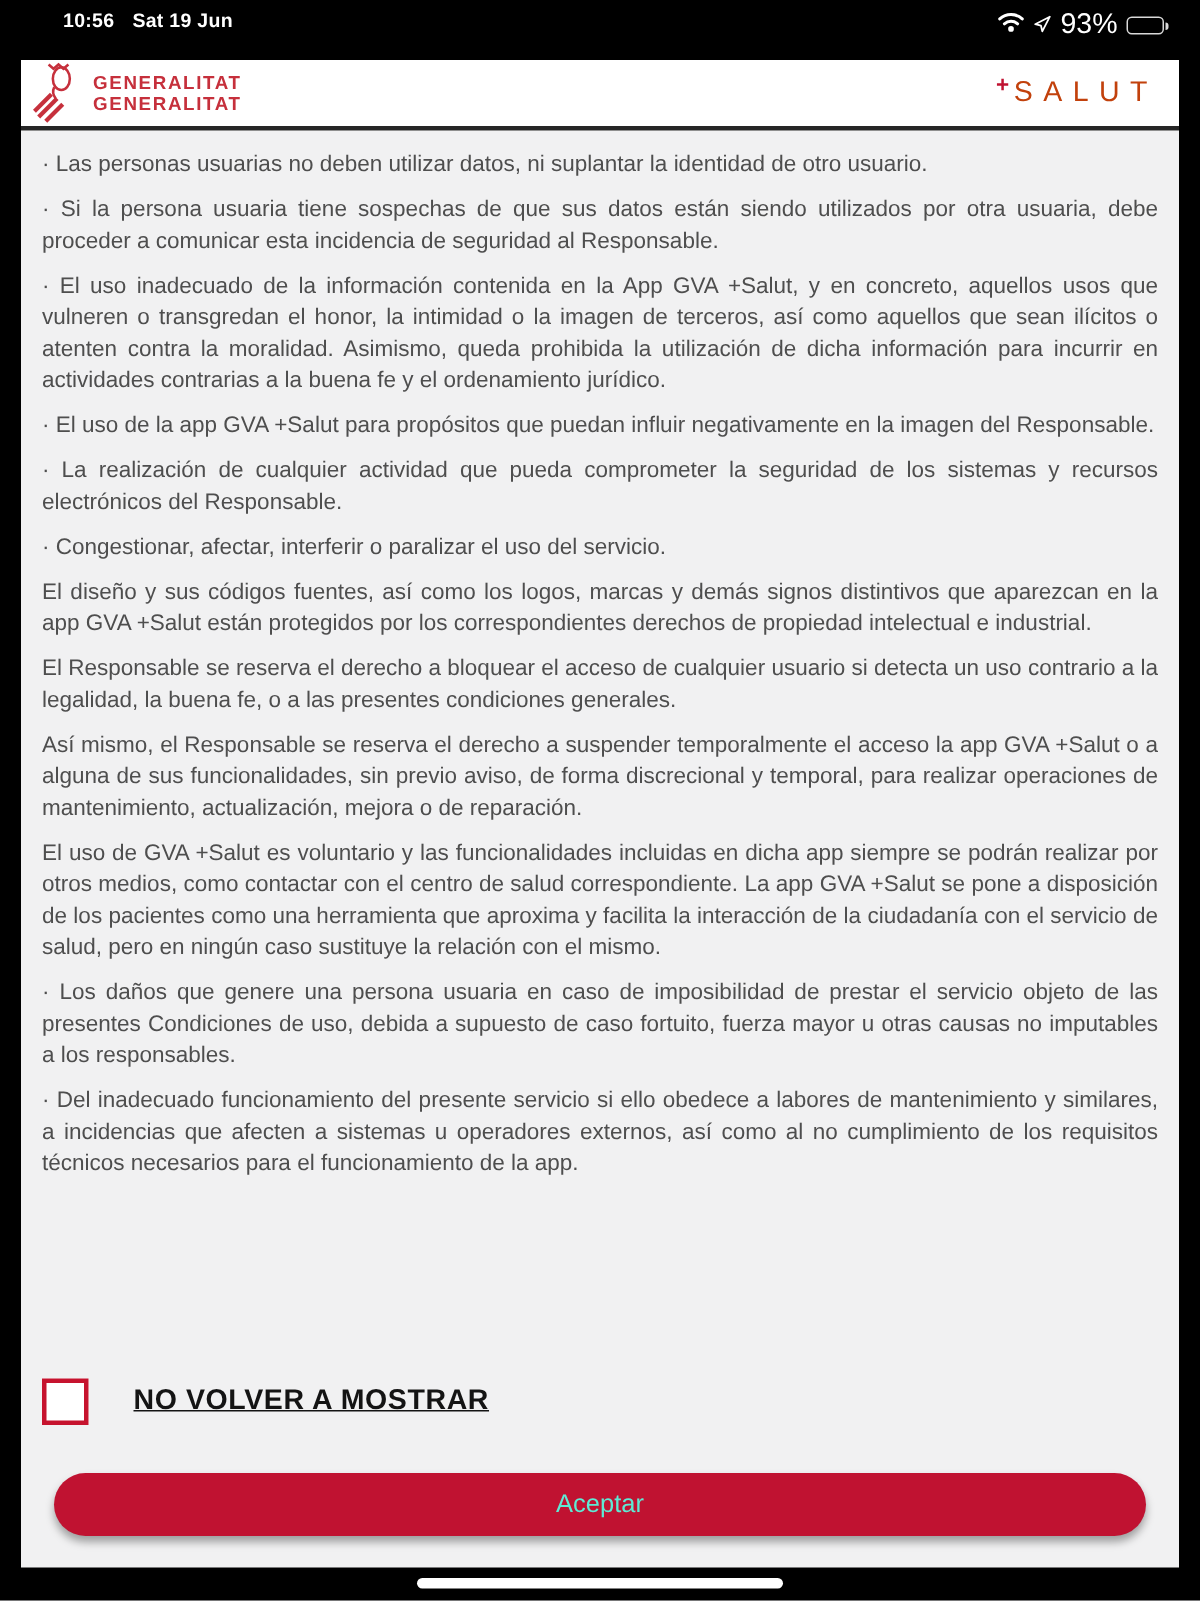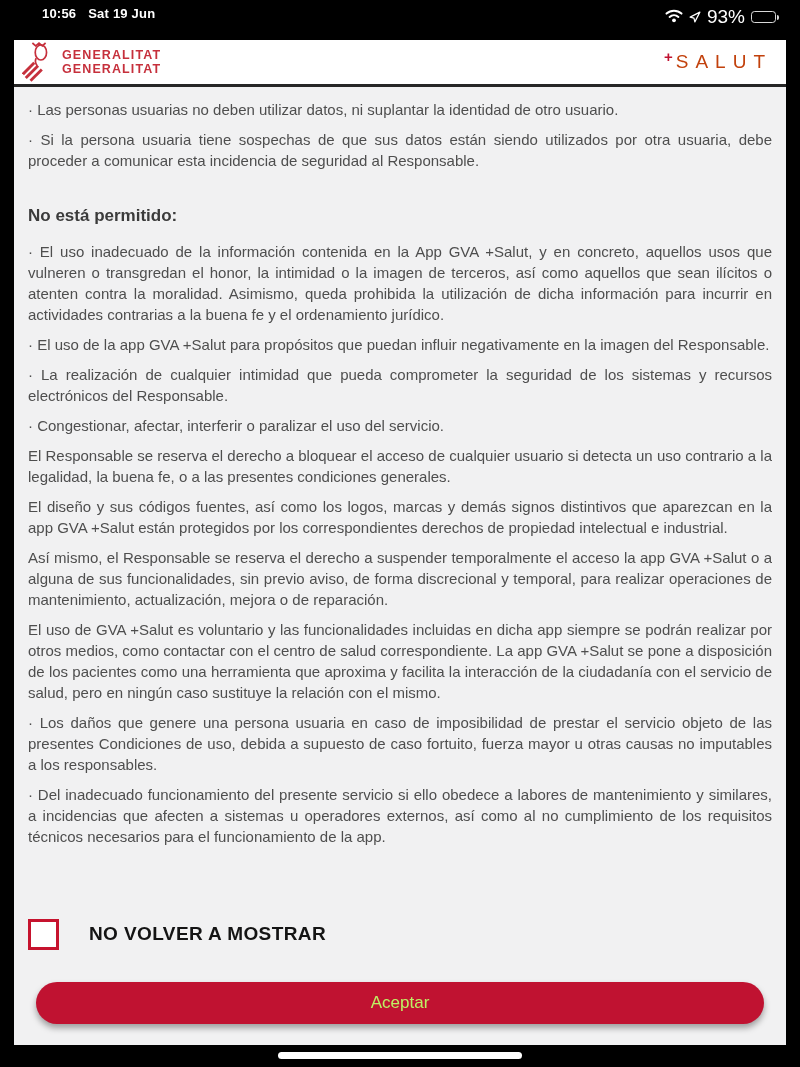--- a/index.html
+++ b/index.html
@@ -59,26 +59,26 @@
     font-size:17px; line-height:22px; color:#3B3B3B;
     font-weight:700; margin:34px 0 14px;
   }
 
   
   .checkbox-row { display:flex; align-items:center; gap:30px; height:36px; margin-top:8px; }
   .checkbox {
     width:31px; height:31px; border:3px solid #C6132E; background:#fff;
     flex:0 0 auto; cursor:pointer;
   }
-  .checkbox-label { font-size:19px; font-weight:700; color:#141414; letter-spacing:.4px; }
+  .checkbox-label { font-size:19px; font-weight:700; color:#141414; letter-spacing:.4px;text-decoration:underline; }
 
   .accept-button {
     margin:30px auto 0; width:728px; height:42px;
     border-radius:21px; border:none;
-    background:#C01231; color:#bef264; font-size:17px;
+    background:#C01231; color:#5eead4; font-size:17px;
     font-family:"Liberation Sans", sans-serif;
     display:flex; align-items:center; justify-content:center;
     box-shadow:0 4px 6px rgba(0,0,0,.35);
     cursor:pointer;
   }
 
   
   .home-indicator {
     position:absolute; left:278px; top:1052px;
     width:244px; height:7px; border-radius:4px; background:#fff;
@@ -139,27 +139,26 @@
     <div class="brand">
       <span class="brand-plus">+</span>
       <span class="brand-name">SALUT</span>
     </div>
   </div>
 
   <div class="content">
     <div class="terms">
         <p class="paragraph">· Las personas usuarias no deben utilizar datos, ni suplantar la identidad de otro usuario.</p>
         <p class="paragraph">· Si la persona usuaria tiene sospechas de que sus datos están siendo utilizados por otra usuaria, debe proceder a comunicar esta incidencia de seguridad al Responsable.</p>
-        <h2 class="heading">No está permitido:</h2>
         <p class="paragraph">· El uso inadecuado de la información contenida en la App GVA +Salut, y en concreto, aquellos usos que vulneren o transgredan el honor, la intimidad o la imagen de terceros, así como aquellos que sean ilícitos o atenten contra la moralidad. Asimismo, queda prohibida la utilización de dicha información para incurrir en actividades contrarias a la buena fe y el ordenamiento jurídico.</p>
         <p class="paragraph">· El uso de la app GVA +Salut para propósitos que puedan influir negativamente en la imagen del Responsable.</p>
-        <p class="paragraph">· La realización de cualquier intimidad que pueda comprometer la seguridad de los sistemas y recursos electrónicos del Responsable.</p>
+        <p class="paragraph">· La realización de cualquier actividad que pueda comprometer la seguridad de los sistemas y recursos electrónicos del Responsable.</p>
         <p class="paragraph">· Congestionar, afectar, interferir o paralizar el uso del servicio.</p>
+        <p class="paragraph">El diseño y sus códigos fuentes, así como los logos, marcas y demás signos distintivos que aparezcan en la app GVA +Salut están protegidos por los correspondientes derechos de propiedad intelectual e industrial.</p>
         <p class="paragraph">El Responsable se reserva el derecho a bloquear el acceso de cualquier usuario si detecta un uso contrario a la legalidad, la buena fe, o a las presentes condiciones generales.</p>
-        <p class="paragraph">El diseño y sus códigos fuentes, así como los logos, marcas y demás signos distintivos que aparezcan en la app GVA +Salut están protegidos por los correspondientes derechos de propiedad intelectual e industrial.</p>
         <p class="paragraph">Así mismo, el Responsable se reserva el derecho a suspender temporalmente el acceso la app GVA +Salut o a alguna de sus funcionalidades, sin previo aviso, de forma discrecional y temporal, para realizar operaciones de mantenimiento, actualización, mejora o de reparación.</p>
         <p class="paragraph">El uso de GVA +Salut es voluntario y las funcionalidades incluidas en dicha app siempre se podrán realizar por otros medios, como contactar con el centro de salud correspondiente. La app GVA +Salut se pone a disposición de los pacientes como una herramienta que aproxima y facilita la interacción de la ciudadanía con el servicio de salud, pero en ningún caso sustituye la relación con el mismo.</p>
         <p class="paragraph">· Los daños que genere una persona usuaria en caso de imposibilidad de prestar el servicio objeto de las presentes Condiciones de uso, debida a supuesto de caso fortuito, fuerza mayor u otras causas no imputables a los responsables.</p>
         <p class="paragraph">· Del inadecuado funcionamiento del presente servicio si ello obedece a labores de mantenimiento y similares, a incidencias que afecten a sistemas u operadores externos, así como al no cumplimiento de los requisitos técnicos necesarios para el funcionamiento de la app.</p>
       </div>
 
     <div class="checkbox-row">
       <span class="checkbox"></span>
       <span class="checkbox-label">NO VOLVER A MOSTRAR</span>
     </div>

